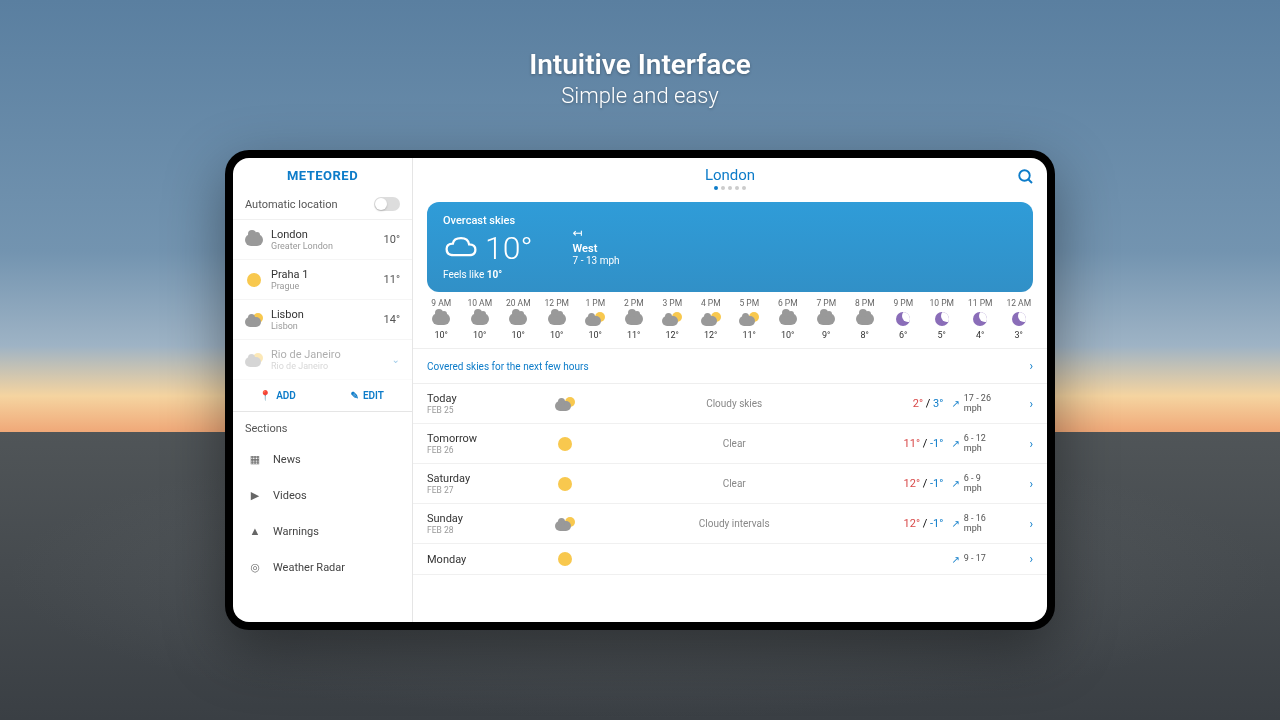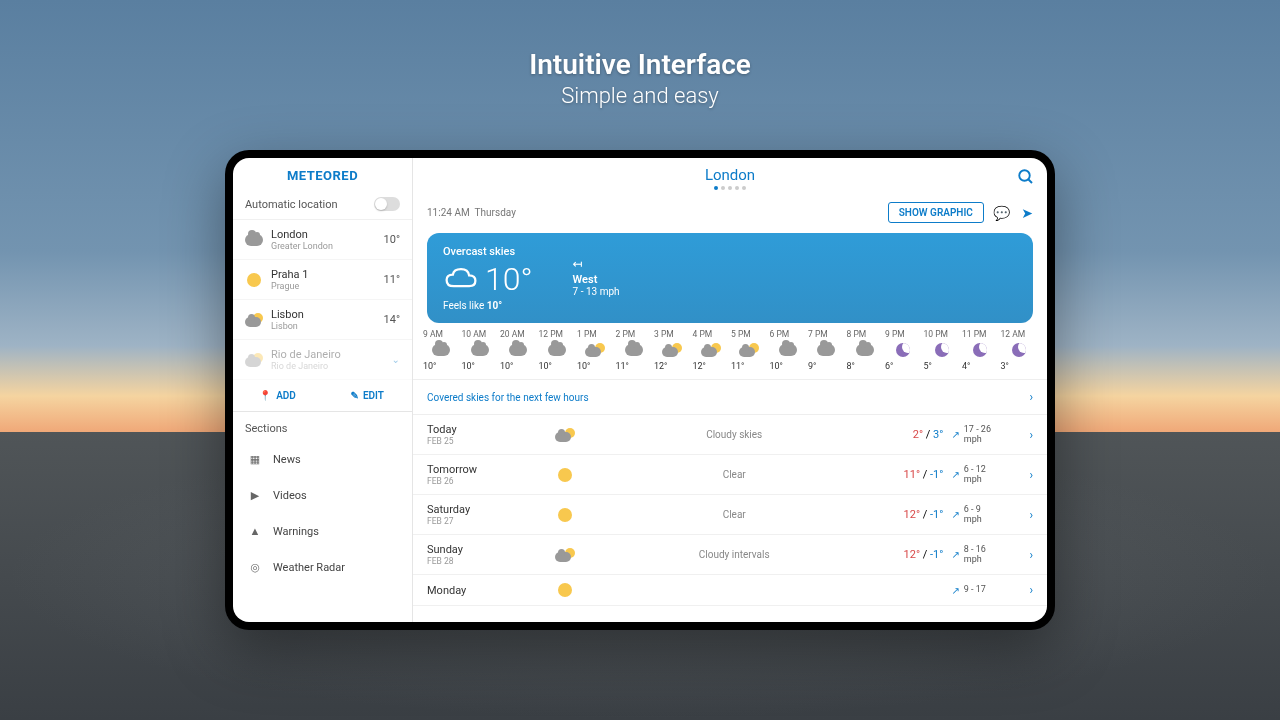--- a/index.html
+++ b/index.html
@@ -46,21 +46,21 @@
 .hero-left { flex: 0 0 auto; }
 .hero-cond { font-size: 11px; font-weight: 500; }
 .hero-temp-row { display: flex; align-items: center; gap: 6px; margin: 2px 0; }
 .hero-cloud { width: 36px; height: 28px; }
 .hero-temp { font-size: 32px; font-weight: 300; }
 .hero-feels { font-size: 10px; }
 .hero-right { flex: 0 0 auto; margin-top: 12px; }
 .wind-dir { font-size: 11px; font-weight: 600; margin-top: 2px; }
 .wind-speed { font-size: 10px; }
 .hourly { display: flex; padding: 6px 10px 8px; gap: 2px; overflow: hidden; border-bottom: 1px solid #eee; }
-.hour { flex: 1; text-align: left; min-width: 36px; }
+.hour { flex: 1; text-align: center; min-width: 36px; }
 .hour-time { font-size: 8.5px; color: #666; }
 .hour-icon { height: 18px; display: flex; align-items: center; justify-content: center; margin: 2px 0; }
 .hour-temp { font-size: 9px; color: #333; }
 .forecast-note { padding: 10px 14px; color: #0d7cc9; font-size: 10px; border-bottom: 1px solid #eee; display: flex; justify-content: space-between; align-items: center; }
 .daily { flex: 1; overflow: hidden; }
 .day-row { display: flex; align-items: center; padding: 8px 14px; border-bottom: 1px solid #f0f0f0; gap: 8px; }
 .day-date { width: 100px; }
 .day-name { font-size: 11px; color: #333; }
 .day-sub { font-size: 8.5px; color: #999; }
 .day-icon { width: 60px; display: flex; justify-content: center; }
@@ -195,30 +195,20 @@
               <div class="dot"></div>
       </div>
     </div>
     <div class="search-ic">
       <svg width="18" height="18" viewBox="0 0 24 24" fill="none" stroke="currentColor" stroke-width="2.5">
               <circle cx="10" cy="10" r="7"></circle>
               <line x1="20" y1="20" x2="15" y2="15"></line>
             </svg>
     </div>
   </div>
-  <div class="sub-bar">
-    <div class="time-day">
-      <span>11:24 AM</span>&nbsp;&nbsp;<span>Thursday</span>
-    </div>
-    <div class="sub-actions">
-      <button class="graphic-btn">SHOW GRAPHIC</button>
-      <span class="icon-btn">💬</span>
-      <span class="icon-btn">➤</span>
-    </div>
-  </div>
   <div class="hero">
     <div class="hero-left">
       <div class="hero-cond">Overcast skies</div>
       <div class="hero-temp-row">
         <svg class="hero-cloud" viewBox="0 0 40 28" fill="none" stroke="#fff" stroke-width="2.5">
                 <path d="M12 22 Q4 22 4 15 Q4 9 11 9 Q12 3 20 3 Q28 3 29 10 Q36 10 36 16 Q36 22 29 22 Z"></path>
               </svg>
         <span class="hero-temp">10°</span>
       </div>
       <div class="hero-feels">

